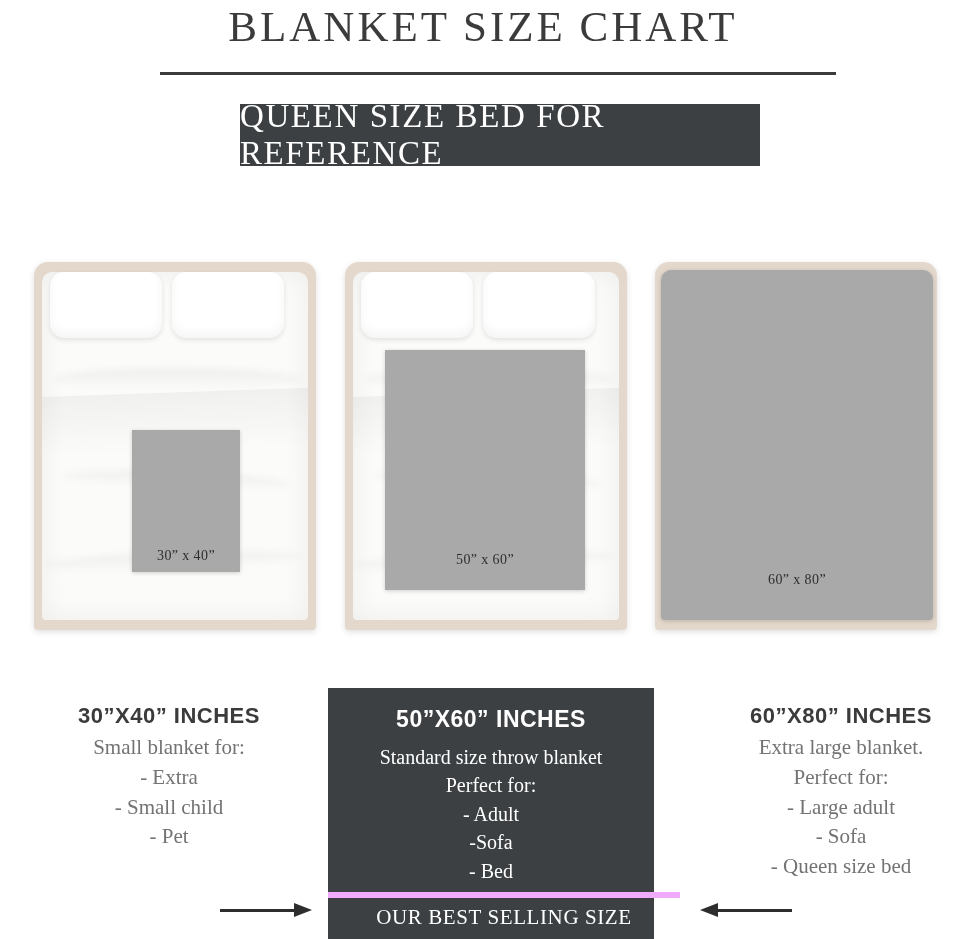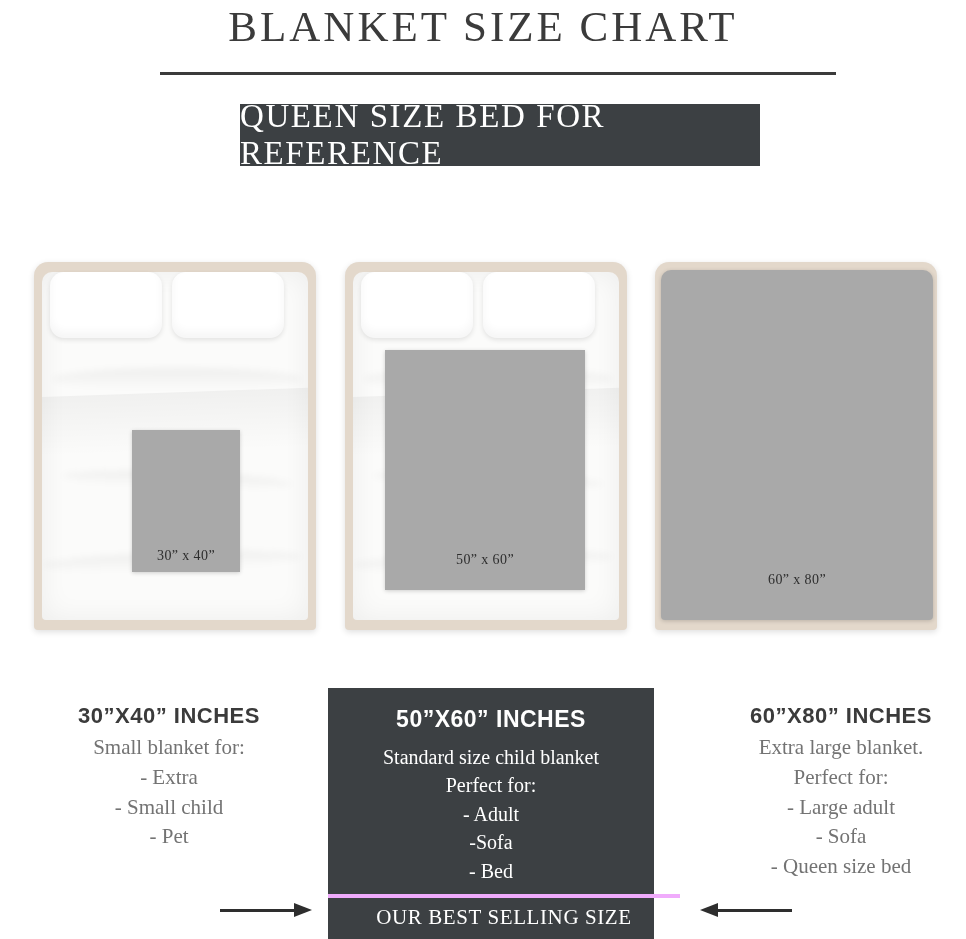--- a/index.html
+++ b/index.html
@@ -215,21 +215,21 @@
     margin-top: 10px;
     line-height: 1.42;
   }
   .col-body div { white-space: nowrap; }
 
   .best-seller {
     position: absolute;
     bottom: 0;
     left: 0;
     width: 352px;
-    border-top: 4px solid #f0abfc;
+    border-top: 6px solid #f0abfc;
     box-sizing: border-box;
     padding: 7px 0 9px 0;
     text-align: center;
     color: #ffffff;
     font-family: "Liberation Serif", serif;
     font-size: 21px;
     letter-spacing: 0.6px;
   }
 
   
@@ -329,21 +329,21 @@
       <div>Small blanket for:</div>
       <div>- Extra</div>
       <div>- Small child</div>
       <div>- Pet</div>
     </div>
   </div>
 
   <div class="col c2">
     <div class="col-heading">50”X60” INCHES</div>
     <div class="col-body">
-      <div>Standard size child blanket</div>
+      <div>Standard size throw blanket</div>
       <div>Perfect for:</div>
       <div>- Adult</div>
       <div>-Sofa</div>
       <div>- Bed</div>
     </div>
     <div class="best-seller">OUR BEST SELLING SIZE</div>
   </div>
 
   <div class="col c3">
     <div class="col-heading">60”X80” INCHES</div>

